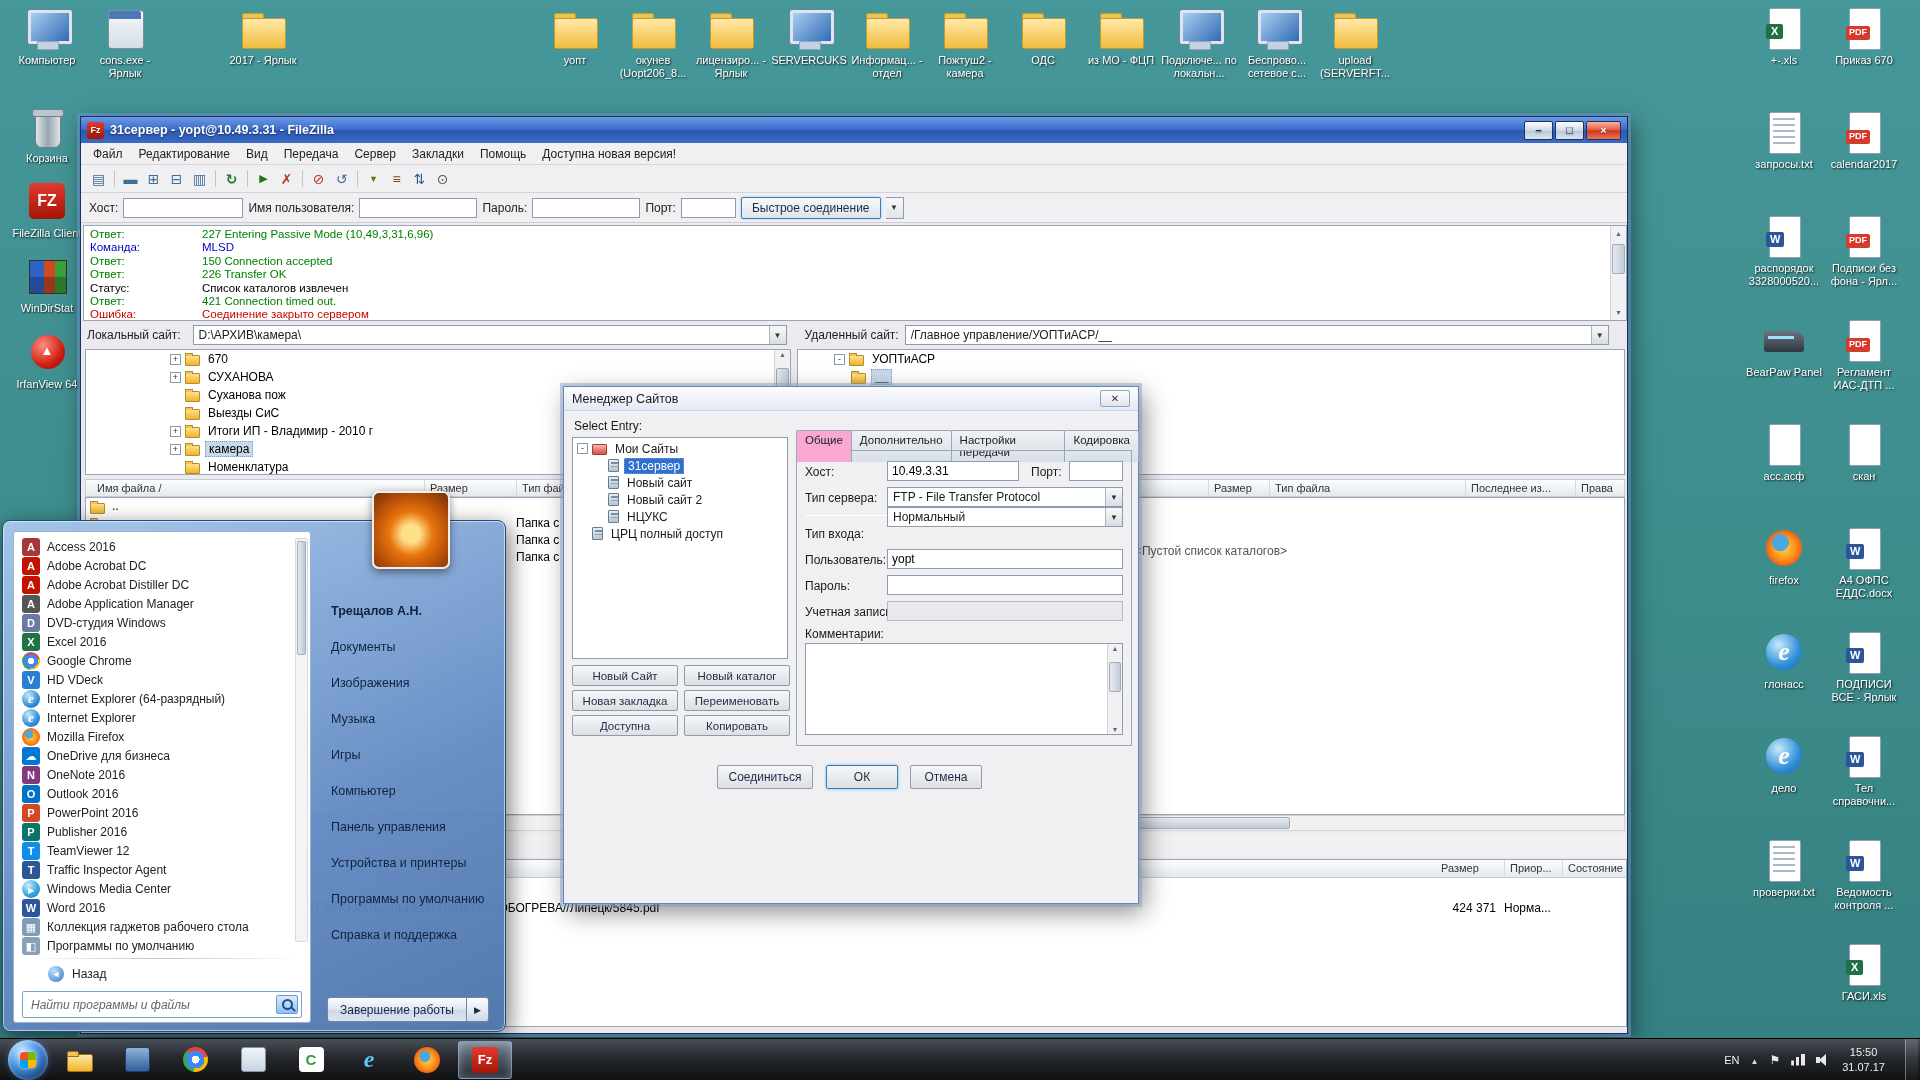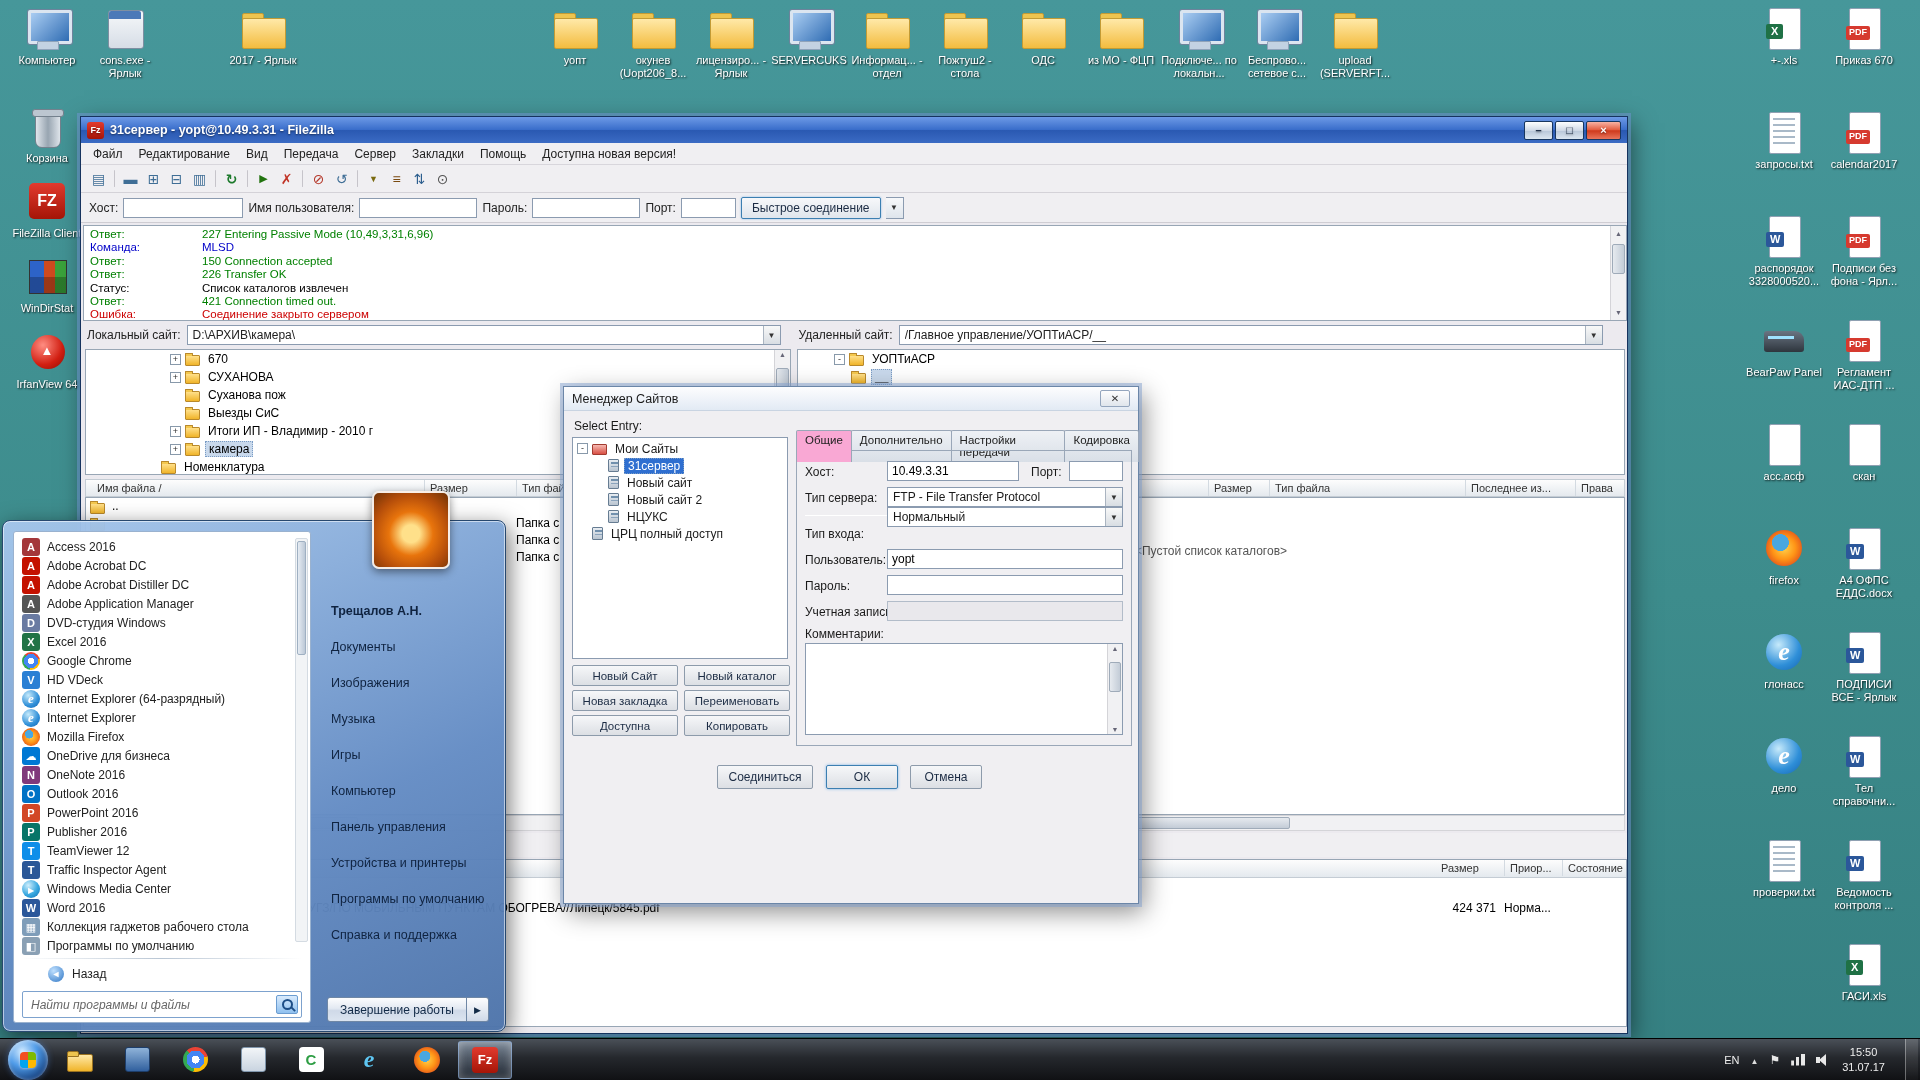--- a/index.html
+++ b/index.html
@@ -253,21 +253,21 @@
       <div class="dicon">
         <span class="dic ic-computer"></span>
         <span class="dlbl">SERVERCUKS</span>
       </div>
       <div class="dicon">
         <span class="dic ic-folder"></span>
         <span class="dlbl">Информац... - отдел</span>
       </div>
       <div class="dicon">
         <span class="dic ic-folder"></span>
-        <span class="dlbl">Пожтуш2 - стола</span>
+        <span class="dlbl">Пожтуш2 - камера</span>
       </div>
       <div class="dicon">
         <span class="dic ic-folder"></span>
         <span class="dlbl">ОДС</span>
       </div>
       <div class="dicon">
         <span class="dic ic-folder"></span>
         <span class="dlbl">из МО - ФЦП</span>
       </div>
       <div class="dicon">
@@ -501,21 +501,21 @@
         <div class="log-line k-error">
           <span class="log-label">Ошибка:</span>
           <span class="log-text">Соединение закрыто сервером</span>
         </div>
       <span class="vsb">
           <span class="thumb"></span>
         </span>
     </div>
     <div class="fz-sitebars">
       <span style="margin-left:6px">Локальный сайт:</span>
-      <span class="combo" style="width:594px;margin-left:6px">
+      <span class="combo" style="width:594px;margin-left:12px">
         <span class="val">D:\АРХИВ\камера\</span>
         <span class="drop">▼</span>
       </span>
       <span style="margin-left:18px">Удаленный сайт:</span>
       <span class="combo" style="width:704px;margin-left:6px">
         <span class="val">/Главное управление/УОПТиАСР/__</span>
         <span class="drop">▼</span>
       </span>
     </div>
     <div class="tree" style="left:4px;width:706px">
@@ -542,21 +542,21 @@
         <div class="trow" style="padding-left: 84px;">
           <span class="exp">+</span>
           <span class="tic ic-folder"></span>
           <span class="tlabel">Итоги ИП - Владимир - 2010 г</span>
         </div>
         <div class="trow sel" style="padding-left: 84px;">
           <span class="exp">+</span>
           <span class="tic ic-folder"></span>
           <span class="tlabel">камера</span>
         </div>
-        <div class="trow" style="padding-left: 60px; text-align: right;">
+        <div class="trow" style="padding-left: 84px; text-align: right;">
           <span class="exp"></span>
           <span class="tic ic-folder"></span>
           <span class="tlabel">Номенклатура</span>
         </div>
       <span class="vsb">
           <span class="thumb"></span>
         </span>
     </div>
     <div class="tree" style="left:716px;width:828px">
       <div class="trow" style="padding-left: 36px;">

